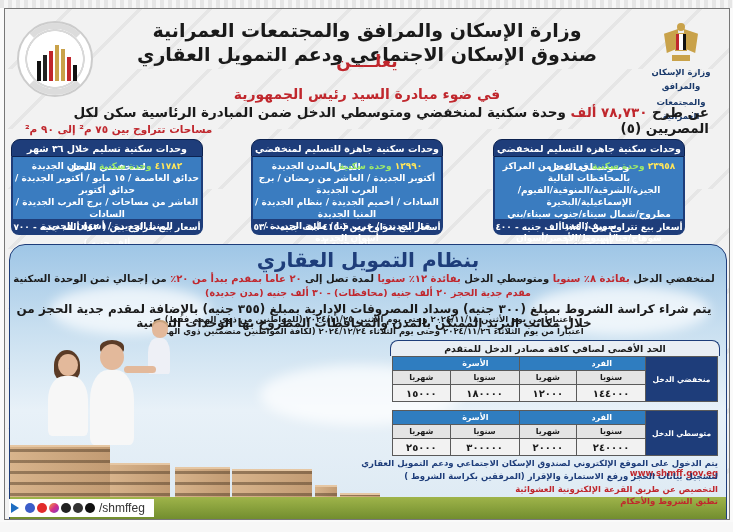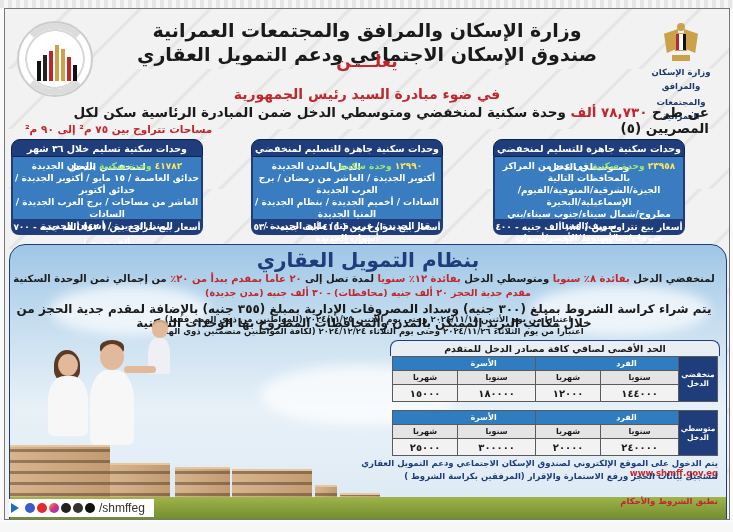--- a/index.html
+++ b/index.html
@@ -79,21 +79,21 @@
       repeating-linear-gradient(0deg, transparent 0 8px, rgba(70,50,30,0.45) 8px 11px),
       linear-gradient(90deg, #d8b48c, #c29b73); border-top: 2px solid #e6c7a3; }
   .grass { position: absolute; left: 0; right: 0; bottom: 0; height: 24px;
     background: linear-gradient(180deg, #9fb44a, #6e8a2c); }
 
   
   .tbl-title { position: absolute; left: 380px; top: 95px; width: 330px; height: 16px; border: 1.5px solid #1e3d7a; border-bottom: none;
     border-radius: 8px 8px 0 0; background: #e9eef4; text-align: center; direction: rtl; font-size: 9.5px; font-weight: bold; color: #1a1a1a; line-height: 15px; }
   .tbl { position: absolute; left: 382px; width: 326px; border-collapse: collapse; direction: rtl; font-size: 8px; }
   .tbl td { border: 1px solid #5a5a5a; text-align: center; height: 14px; font-weight: bold; }
-  .tbl .cat { background: #1e3d7a; color: #fff; width: 39px; font-size: 7.5px; }
+  .tbl .cat { background: #1e3d7a; color: #fff; width: 72px; font-size: 7.5px; }
   .tbl .grp { background: #2f7dc0; color: #fff; padding-left: 39px; }
   .tbl .sub { background: #e4e4e4; color: #1a1a1a; }
   .tbl .val { background: #f2f2f2; color: #1a1a1a; font-size: 10px; height: 17px; }
   .t1 { top: 111px; }
   .t2 { top: 165px; }
 
   
   .info { position: absolute; left: 300px; right: 8px; direction: rtl; text-align: right; font-weight: bold; font-size: 8.5px; }
   .i1 { top: 213px; color: #1e3d7a; }
   .i1 .url { color: #c0272d; direction: ltr; unicode-bidi: embed; }
@@ -271,20 +271,21 @@
           <td class="val">٢٥٠٠٠</td>
         </tr>
       </tbody>
         </table>
 
       <div class="info i1">
         <span>يتم الدخول على الموقع الإلكتروني لصندوق الإسكان الاجتماعي ودعم التمويل العقاري</span>
         <span class="url">www.shmff.gov.eg</span>
       </div>
       <div class="info i2">لتسجيل بيانات الحجز ورفع الاستمارة والإقرار (المرفقين بكراسة الشروط )</div>
+      <div class="info i3">التخصيص عن طريق القرعة الإلكترونية العشوائية</div>
       <div class="info i4">تطبق الشروط والأحكام</div>
     </div>
 
     <div class="social" style="top:490px;text-align:right;">
       <span class="arrow"></span>
       <span class="ic" style="background:#3b5dc9"></span>
       <span class="ic" style="background:#e22b2b"></span>
       <span class="ic" style="background:linear-gradient(135deg,#f2a23a,#d62f86,#7a3bd0)"></span>
       <span class="ic" style="background:#222"></span>
       <span class="ic" style="background:#333"></span>

